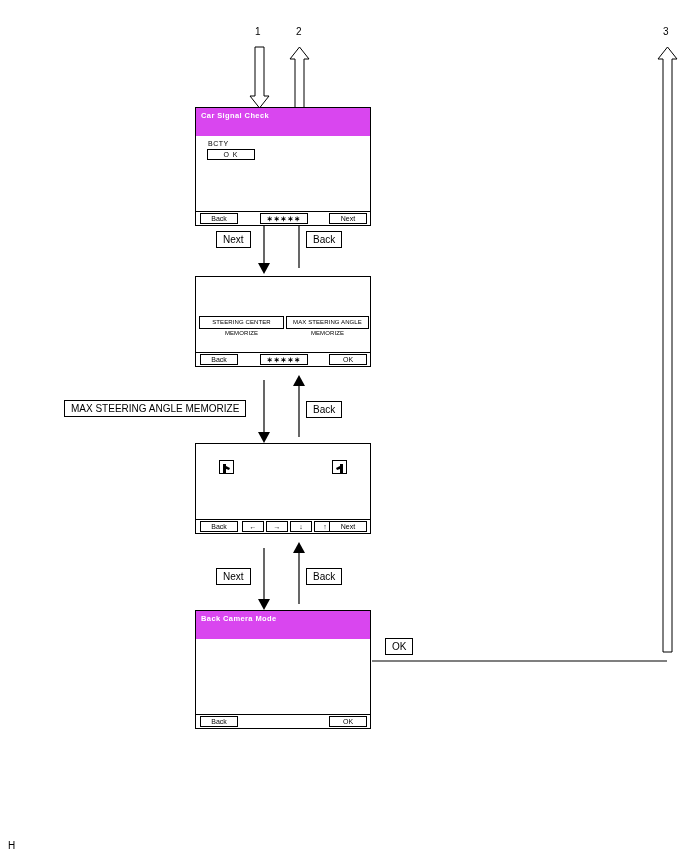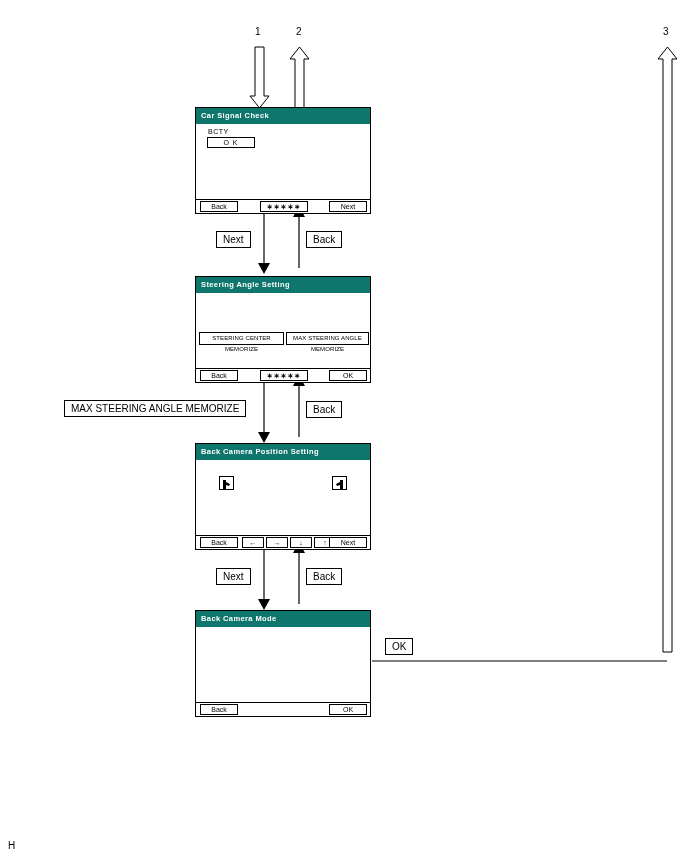--- a/index.html
+++ b/index.html
@@ -24,27 +24,27 @@
 
   
   .screen {
     position: absolute;
     width: 176px;
     border: 1px solid #000;
     background: #ffffff;
     box-sizing: border-box;
   }
   .screen-title {
-    background: #0f766e;
+    background: #d946ef;
     color: #ffffff;
     font-size: 7.5px;
     font-weight: bold;
     letter-spacing: 0.4px;
     padding: 3px 7px 3px 5px;
-    height: 16px;
+    height: 28px;
     box-sizing: border-box;
     line-height: 9px;
   }
   .screen-body {
     position: relative;
     height: 75px;
     box-sizing: border-box;
     overflow: hidden;
   }
   .screen-footer {
@@ -215,37 +215,35 @@
     <div class="btn top" style="left:4px; width:38px;">Back</div>
     <div class="btn top stars" style="left:64px; width:48px;">∗∗∗∗∗</div>
     <div class="btn top" style="left:133px; width:38px;">Next</div>
   </div>
 </div>
 
 <div class="flowbox" style="left:216px; top:231px;">Next</div>
 <div class="flowbox" style="left:306px; top:231px;">Back</div>
 
 <div class="screen" style="left:195px; top:276px;">
-  <div class="screen-title">Steering Angle Setting</div>
   <div class="screen-body">
     <div class="sab" style="left:3px; top:39px; width:85px;">STEERING CENTER MEMORIZE</div>
     <div class="sab" style="left:90px; top:39px; width:83px;">MAX STEERING ANGLE MEMORIZE</div>
   </div>
   <div class="screen-footer">
     <div class="btn top" style="left:4px; width:38px;">Back</div>
     <div class="btn top stars" style="left:64px; width:48px;">∗∗∗∗∗</div>
     <div class="btn top" style="left:133px; width:38px;">OK</div>
   </div>
 </div>
 
 <div class="flowbox" style="left:64px; top:400px;">MAX STEERING ANGLE MEMORIZE</div>
 <div class="flowbox" style="left:306px; top:401px;">Back</div>
 
 <div class="screen" style="left:195px; top:443px;">
-  <div class="screen-title">Back Camera Position Setting</div>
   <div class="screen-body">
     <div class="camicon" style="left:23px; top:16px;">
       <svg width="13" height="12" viewBox="0 0 13 12">
         <rect x="3" y="1" width="3" height="9" fill="#000"></rect>
         <path d="M6,3 L10,5 L9,7 L6,6 Z" fill="#000"></path>
       </svg>
     </div>
     <div class="camicon" style="left:136px; top:16px;">
       <svg width="13" height="12" viewBox="0 0 13 12">
         <rect x="7" y="1" width="3" height="9" fill="#000"></rect>

